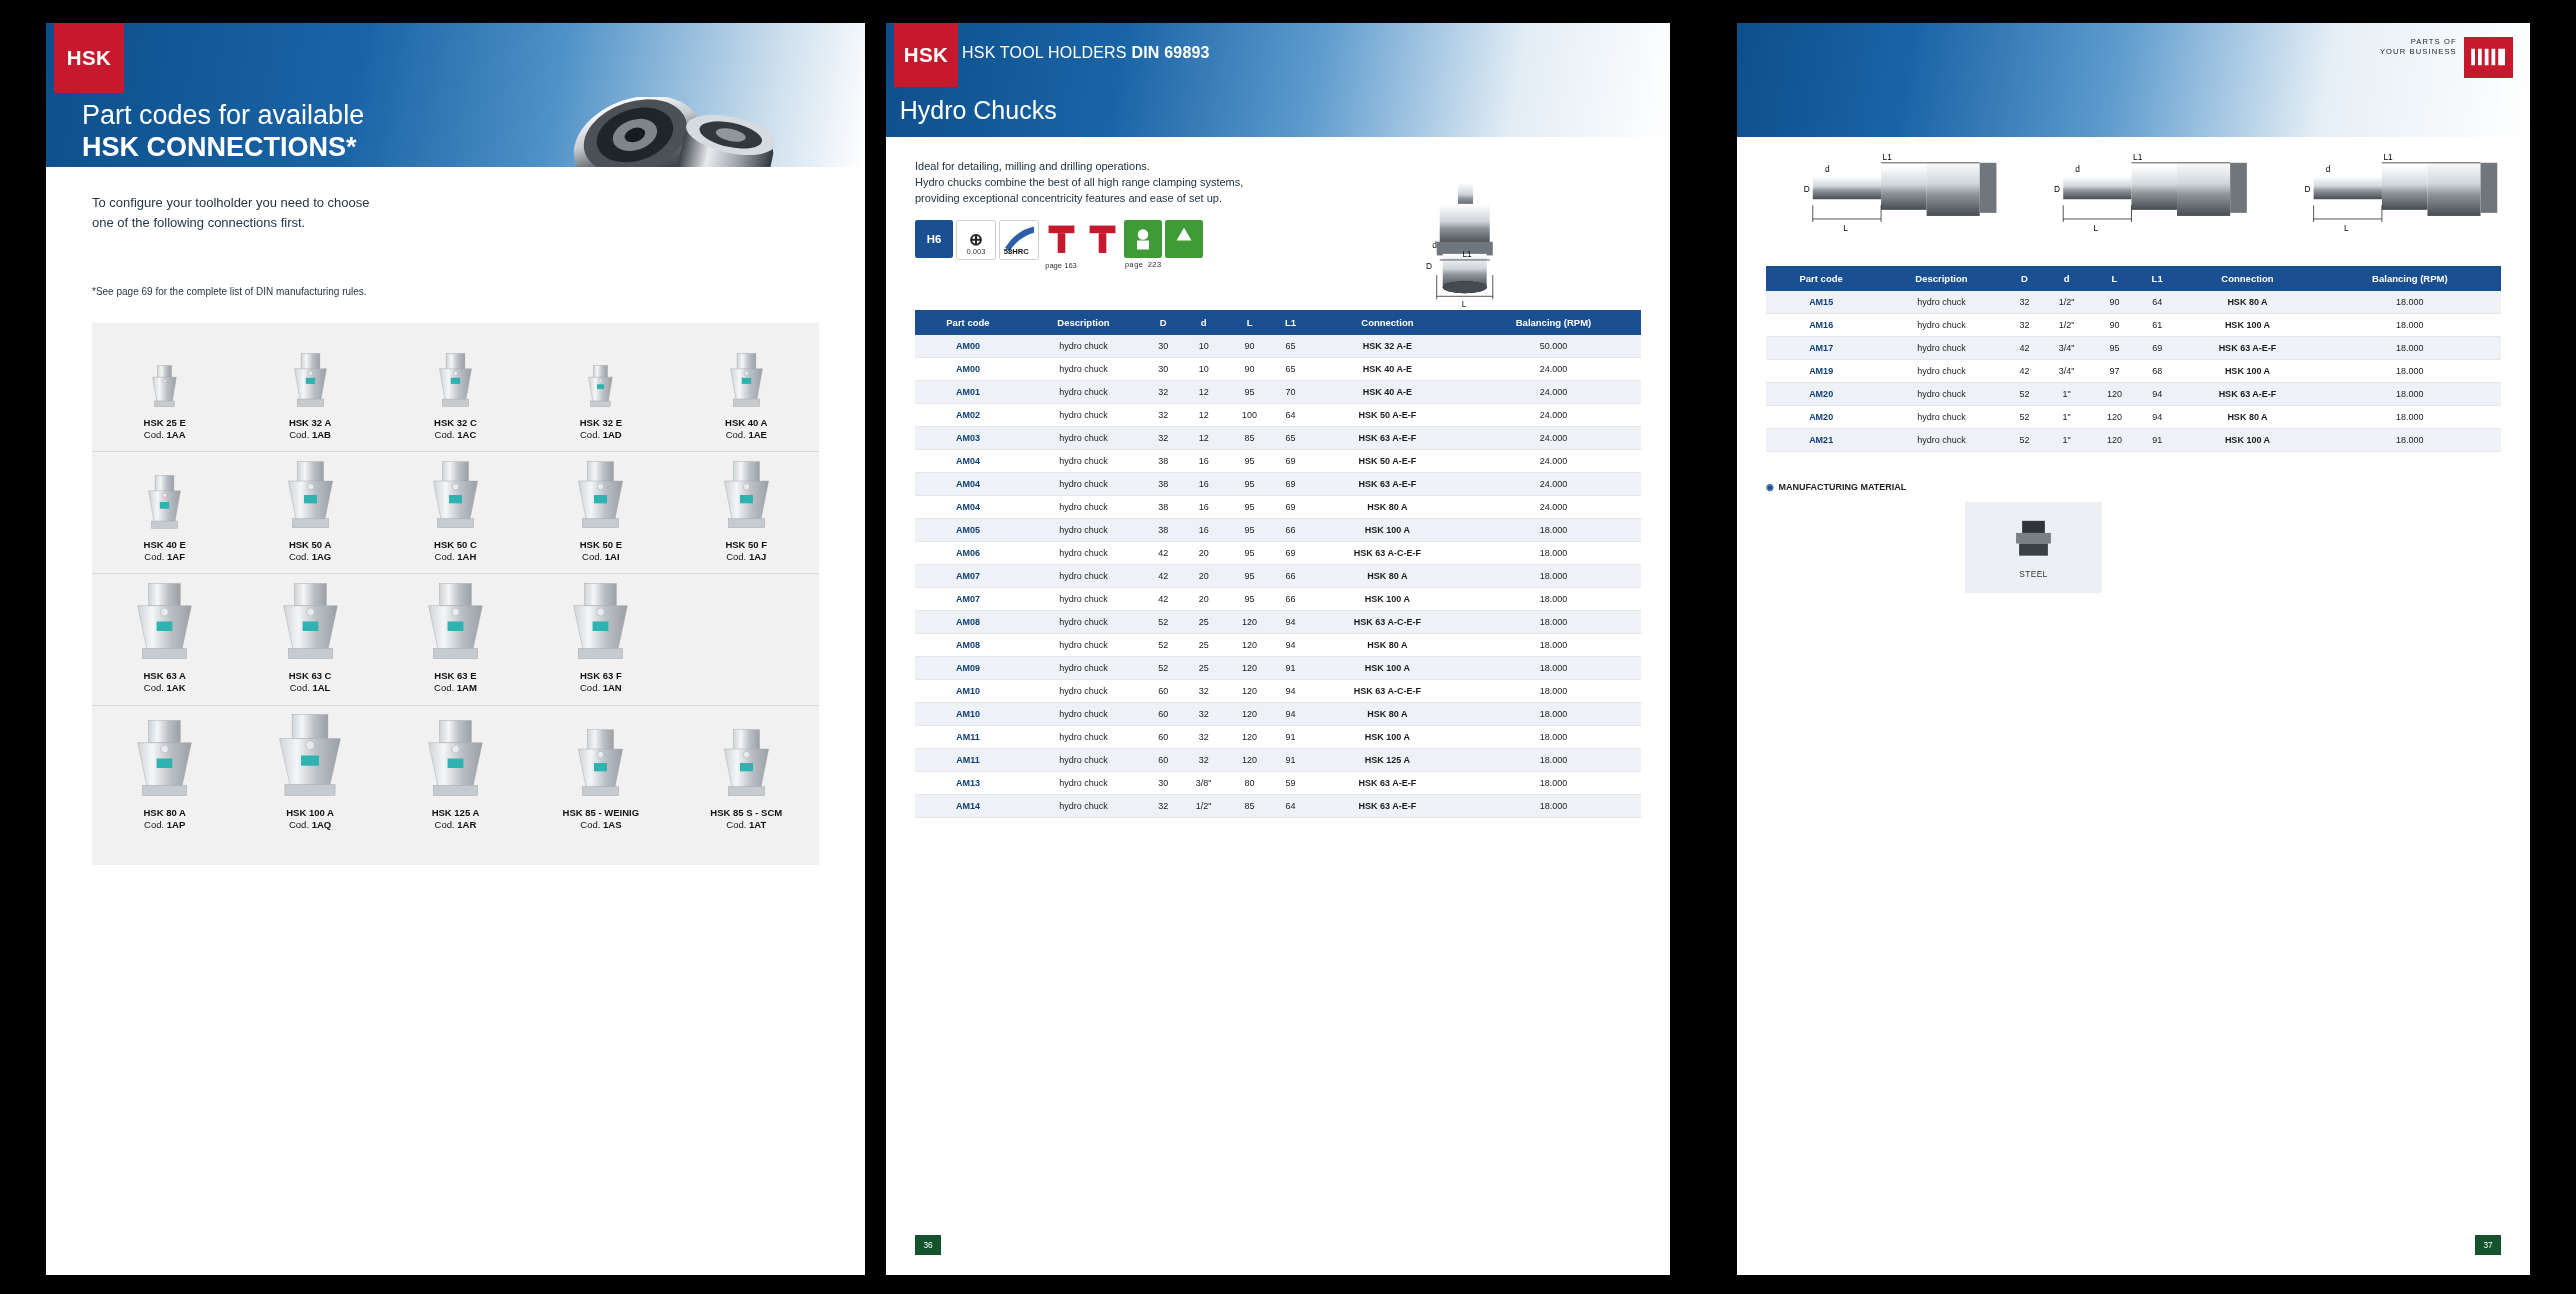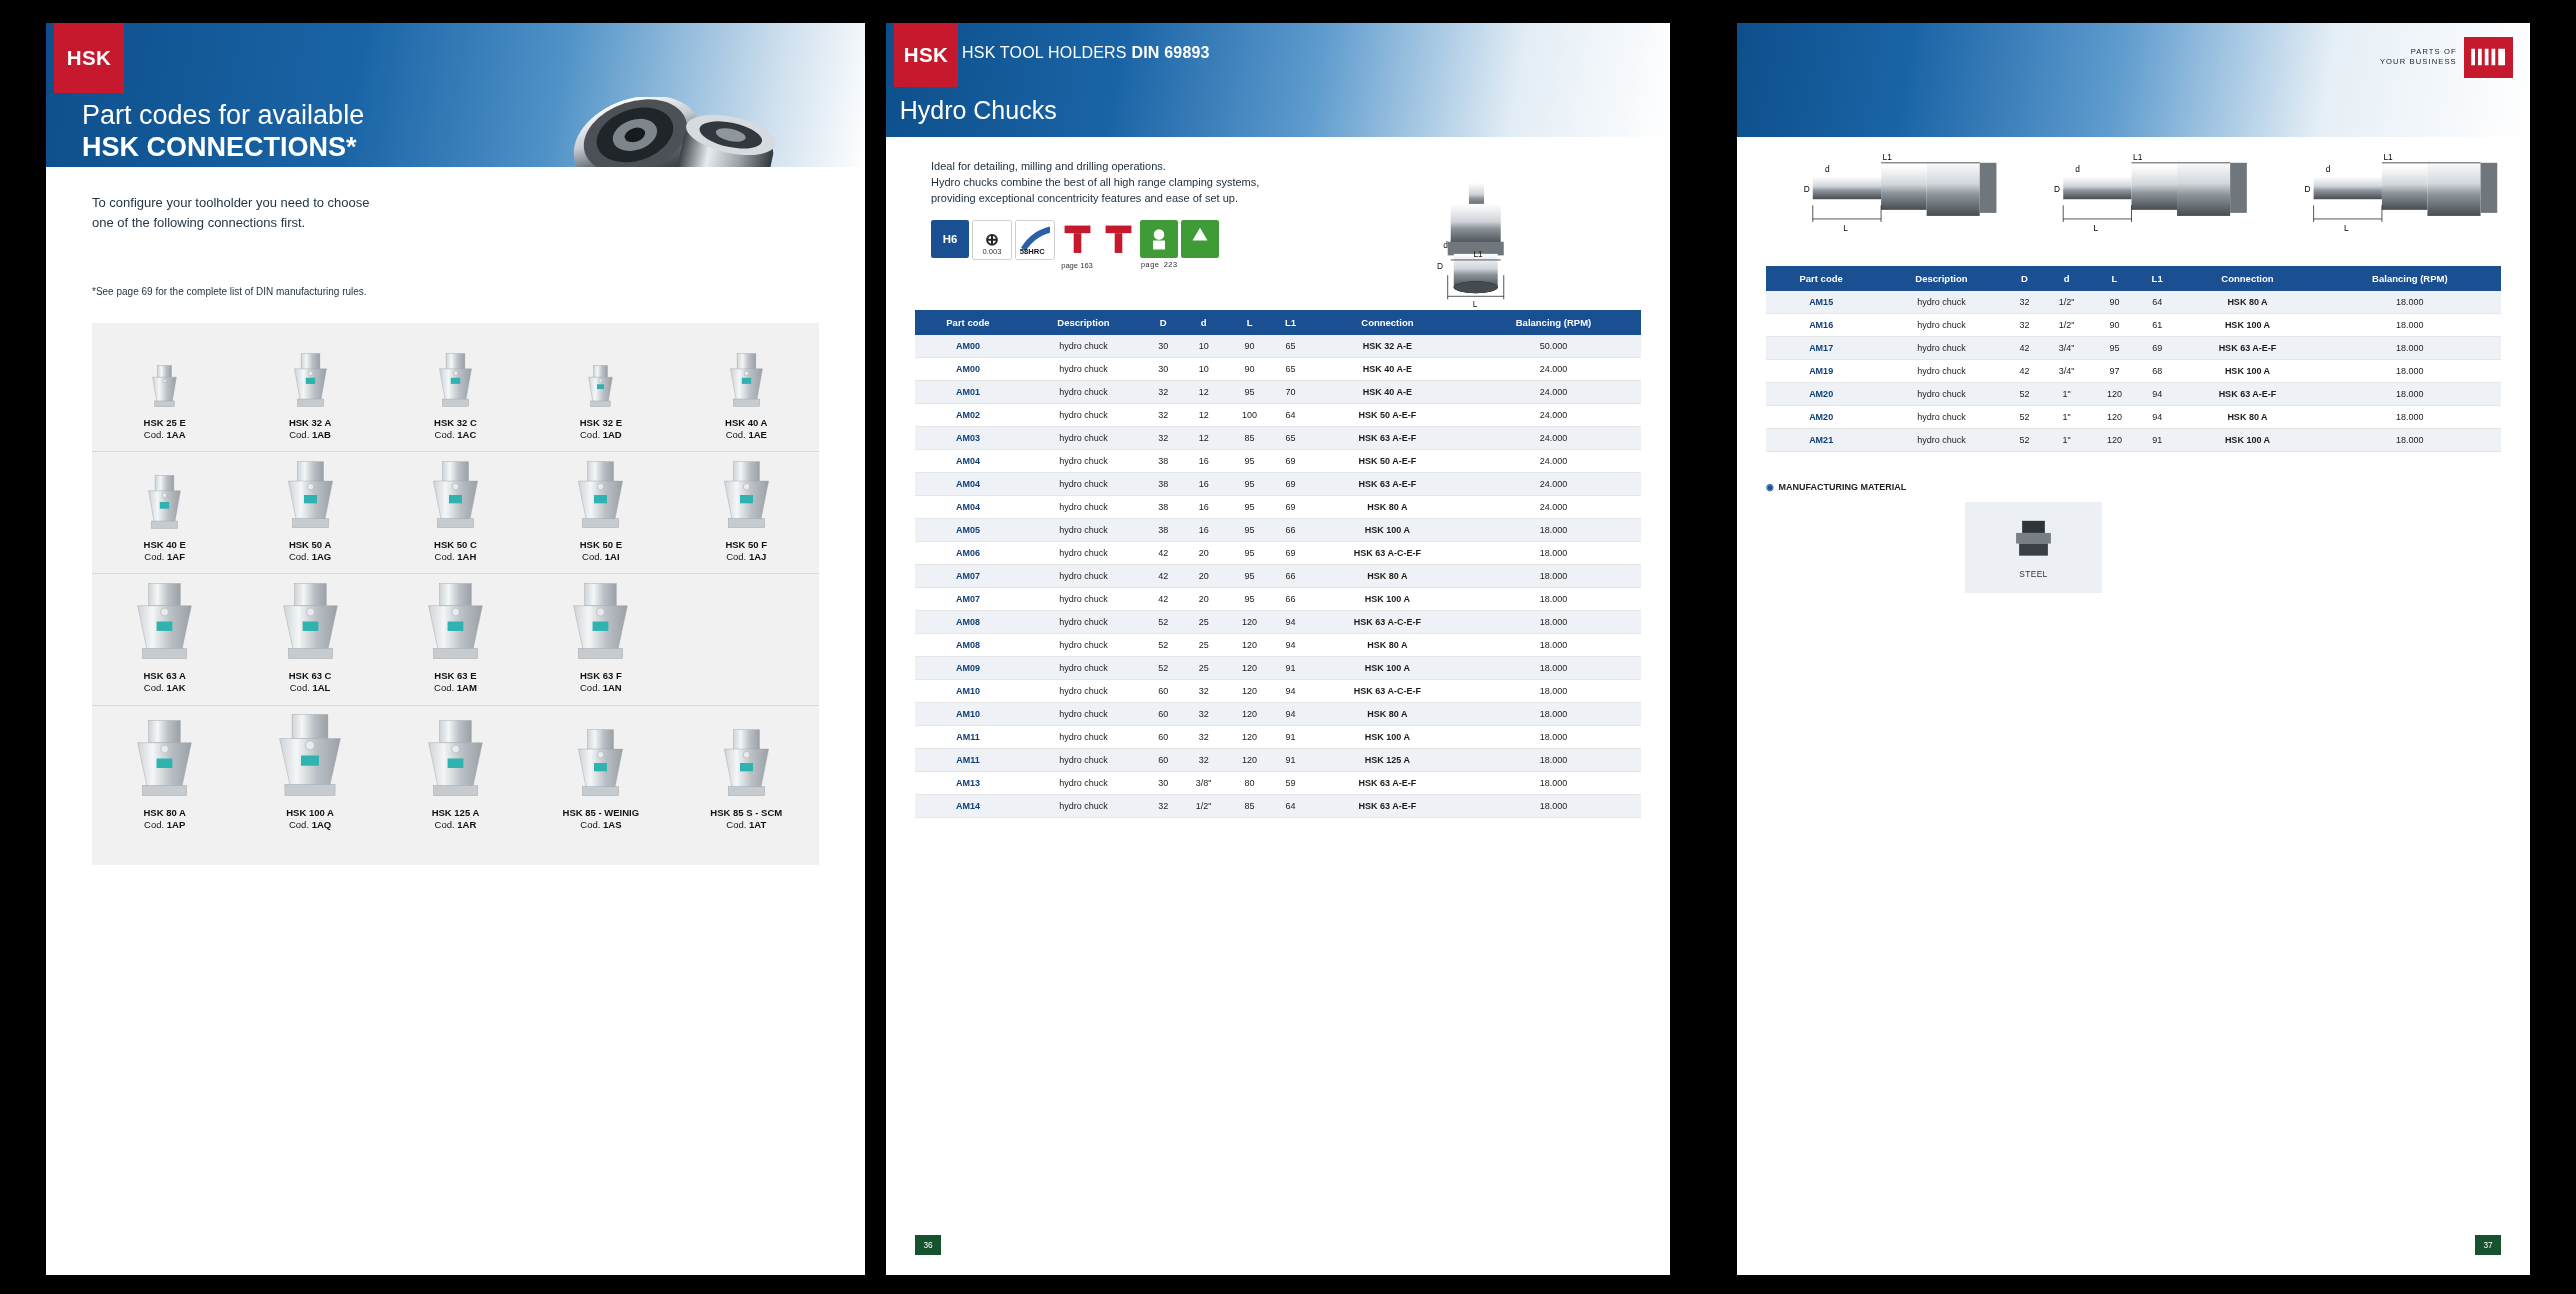--- a/index.html
+++ b/index.html
@@ -34,21 +34,21 @@
   .cap{font-size:9.5px;line-height:12px;color:#111;margin-top:6px;font-weight:bold;}
   .cap .cd{font-weight:400;}
   .cap .cd b{font-weight:bold;}
 
   
   .p2 .hsk-badge{width:64px;height:64px;}
   .p2-hdrtxt{position:absolute;left:76px;top:21px;color:#fff;font-size:16px;font-weight:300;letter-spacing:0.2px;}
   .p2-hdrtxt b{font-weight:700;}
   .p2-h1{position:absolute;left:13.7px;top:70px;color:#fff;font-size:25px;font-weight:300;}
   .p2-lead{position:absolute;left:13.7px;top:0;color:#20323f;font-size:11px;line-height:16px;}
-  .p2-intro{position:relative;padding:21px 19px 0 29px;height:152px;margin-left:16px;}
+  .p2-intro{position:relative;padding:21px 30px 0 29px;height:152px;}
   .icons{display:flex;gap:3px;align-items:flex-start;margin-top:13.7px;}
   .ico{width:38px;height:38px;border-radius:2.3px;display:flex;align-items:center;justify-content:center;color:#fff;font-size:11.4px;font-weight:bold;position:relative;}
   .ico-blue{background:#1a4f91;}
   .ico-white{background:#fff;border:0.8px solid #cfcfcf;color:#222;}
   .ico-red{background:#fff;}
   .ico-green{background:#3f9b35;font-family:Liberation Mono, monospace;}
   .ico-cap{position:absolute;top:41px;left:50%;transform:translateX(-50%);white-space:nowrap;font-size:7.6px;color:#333;font-weight:normal;}
   .drawing{position:absolute;right:23px;top:10.6px;width:250px;height:144px;}
 
   
@@ -61,21 +61,21 @@
   td.conn{font-weight:bold;}
   .tblwrap{padding:0 29px;}
   .tblwrap3{padding:0 29px;}
 
   .pagenum{position:absolute;bottom:20px;width:26px;height:20px;background:#14532d;color:#fff;font-size:8.3px;display:flex;align-items:center;justify-content:center;}
   .pagenum.l{left:29px;}
   .pagenum.r{right:29px;}
 
   
   .p3 .hdr{height:118px;}
-  .lmt{position:absolute;right:16.7px;top:13.7px;display:flex;align-items:center;gap:7.6px;}
+  .lmt{position:absolute;right:16.7px;top:13.7px;display:flex;align-items:flex-start;gap:7.6px;}
   .lmt-txt{color:#223; font-size:7.6px; line-height:10px; text-align:right; letter-spacing:1.1px;}
   .lmt-mark{width:49px;height:41px;background:#c6192e;display:flex;align-items:center;justify-content:center;}
   .p3-draws{position:relative;height:129px;}
   .mm{margin:30px 0 0 29px;font-size:9px;color:#222;font-weight:bold;}
   .mm:before{content:"\25C9";color:#1a4f91;margin-right:4.6px;}
   .steelbox{margin:10.6px 0 0 228px;width:137px;height:91px;background:#eceff3;display:flex;flex-direction:column;align-items:center;justify-content:center;}
   .steelcap{font-size:8.3px;color:#333;margin-top:7.6px;letter-spacing:0.4px;}
 </style>
 </head>
 <body>

